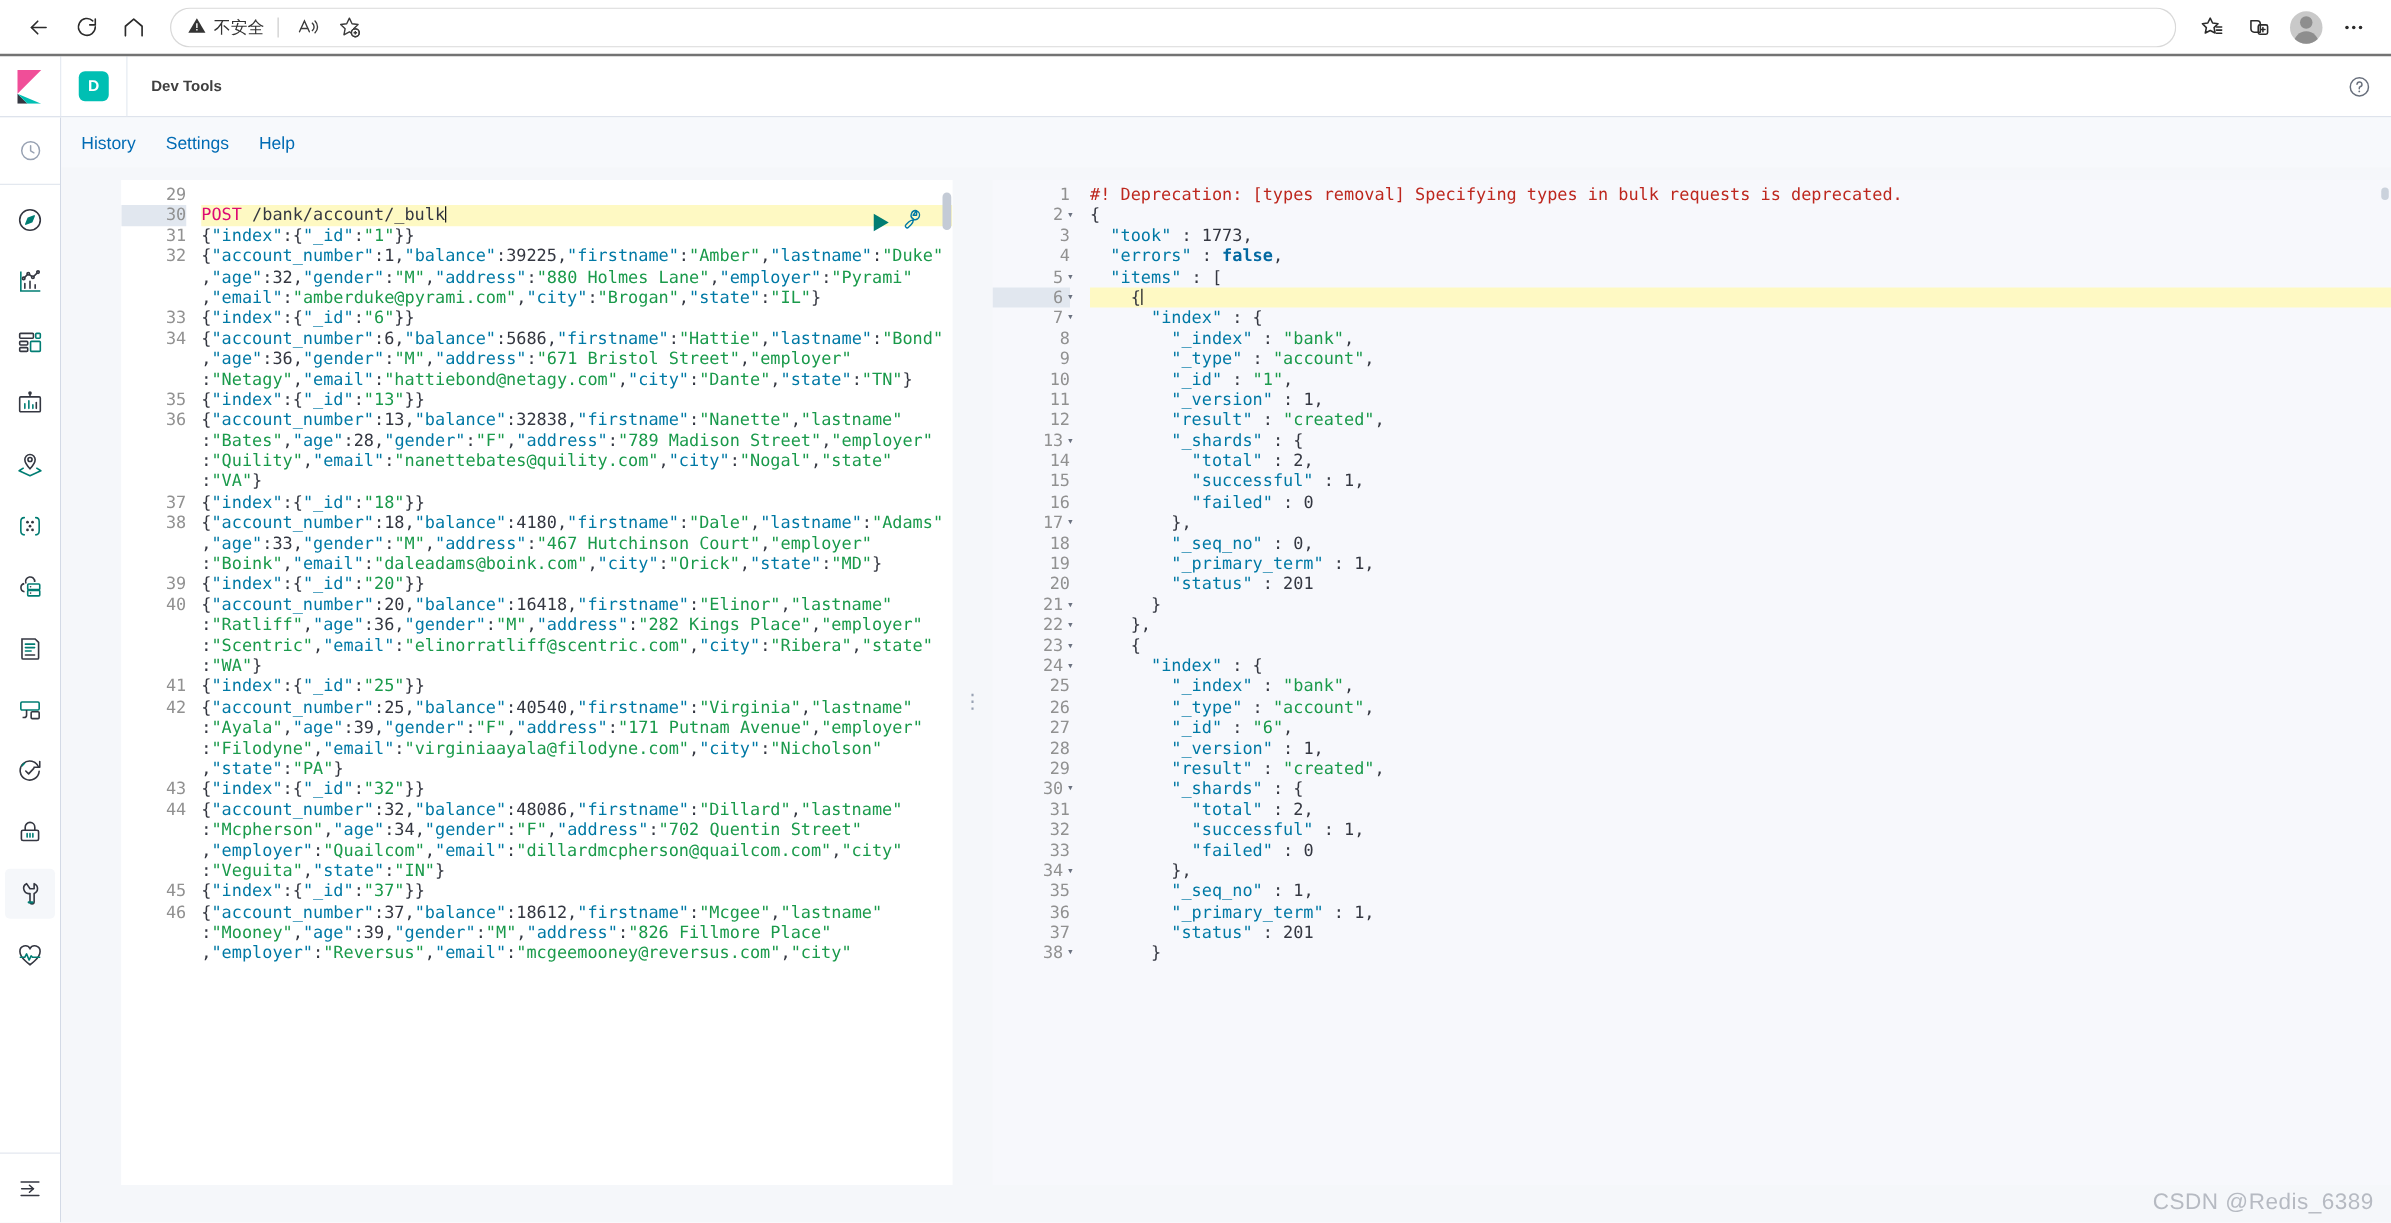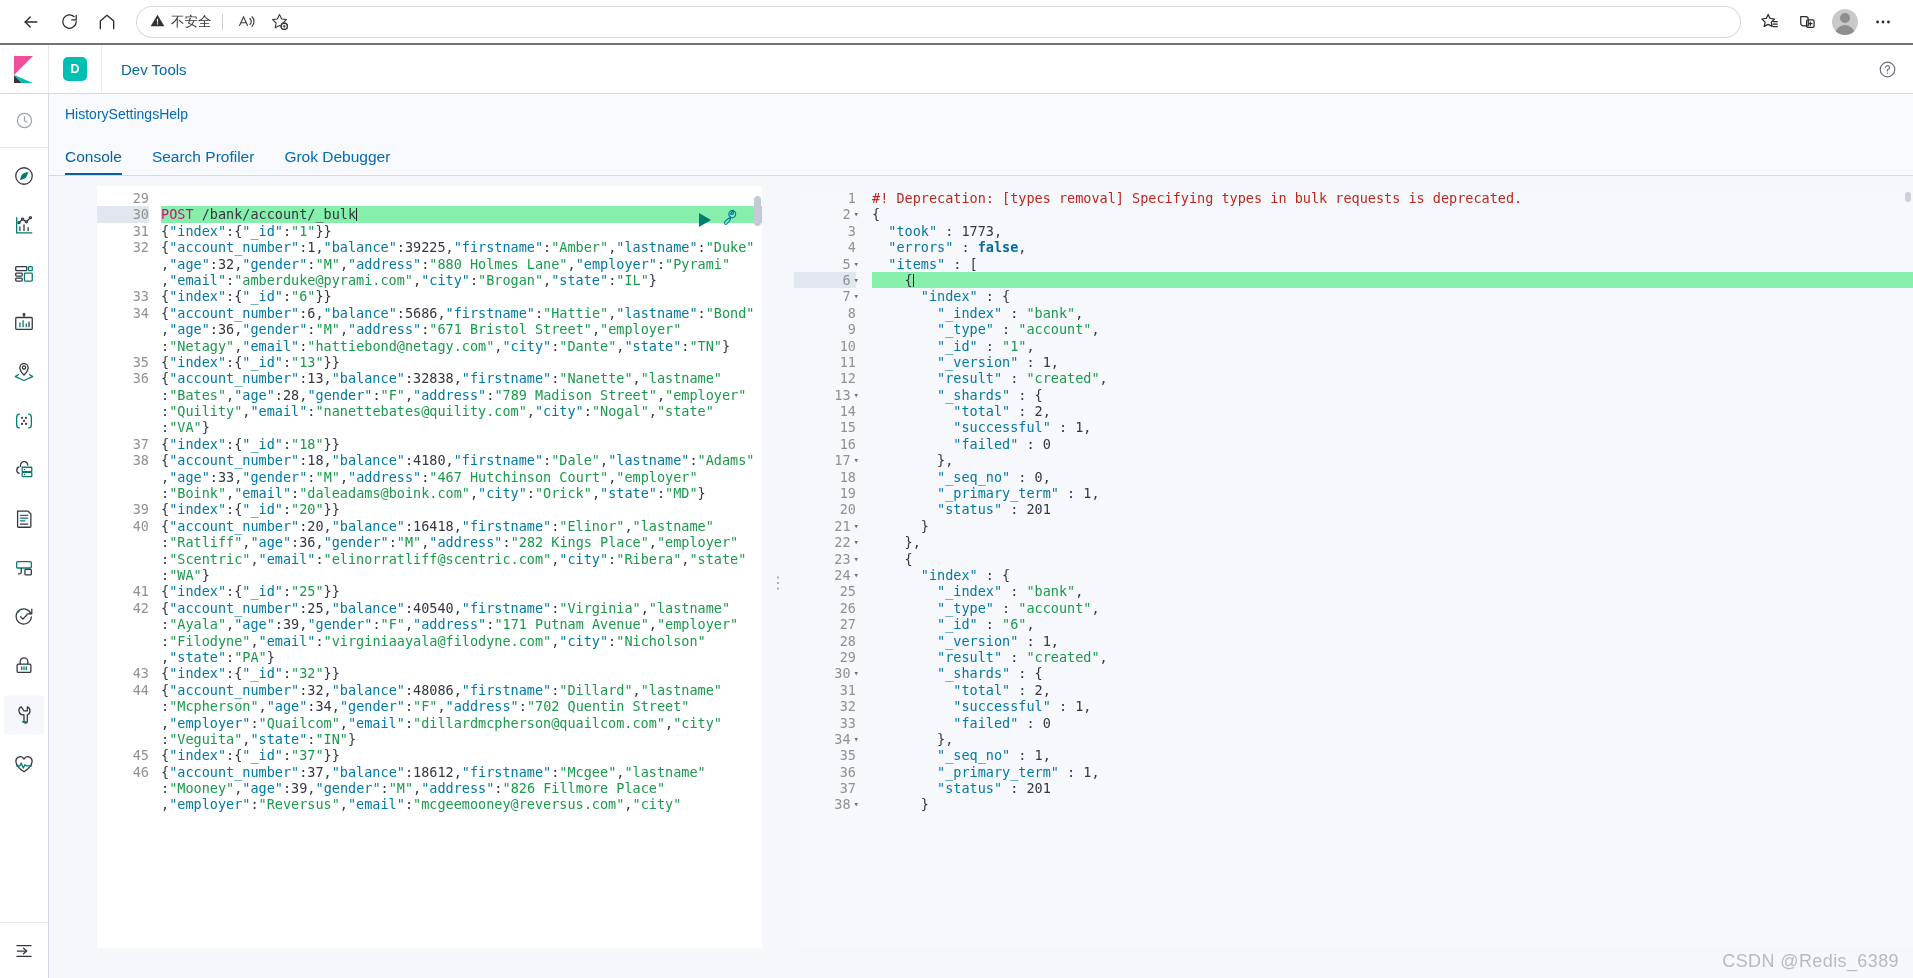--- a/index.html
+++ b/index.html
@@ -96,21 +96,21 @@
     border-right: 1px solid #e6ebf2;
   }
   .space-avatar {
     width: 24px; height: 24px; border-radius: 5px;
     background: #00bfb3; color: #fff;
     display: flex; align-items: center; justify-content: center;
     font-size: 12.5px; font-weight: 700;
   }
   .kb-title {
     display: flex; align-items: center; padding-left: 19px;
-    font-size: 15px; color: #0369a1; font-weight: 400;
+    font-size: 12px; color: #404040; font-weight: 700;
   }
   .kb-header-spacer { flex: 1 1 auto; }
   .kb-header-right { display:flex; align-items:center; padding-right: 16px; color:#69707d; }
 
   
   .kb-body { display: flex; height: calc(978px - 45px - 49px); }
 
   
   .kb-nav {
     width: 49px;
@@ -137,20 +137,21 @@
     height: 56px; border-top: 1px solid #e3e8ef;
   }
 
   
   .kb-main { flex: 1 1 auto; display: flex; flex-direction: column; min-width: 0; background:#f5f7fa; }
 
   .devtools-topnav {
     height: 40px;
     display: flex; align-items: center;
     padding: 0 0 0 16px;
+    gap: 24px;
     background: #f7f9fc;
   }
   .devtools-topnav a {
     font-size: 14px; color: #006bb4; text-decoration: none; line-height: 1;
   }
 
   .devtools-tabs {
     height: 42px;
     display: flex; align-items: flex-end;
     padding-left: 16px;
@@ -204,21 +205,21 @@
     line-height: 16.4px;
     padding-top: 4px;
     white-space: pre;
     overflow: hidden;
     position: relative;
   }
   .pane-left .code { background:#fff; padding-left: 2px; }
   .pane-right .code { background:#f7f8fc; padding-left: 6px; }
 
   .ln { display: block; height: 16.4px; }
-  .ln.hl { background: #86efac; }
+  .ln.hl { background: #fef9c3; }
   .gutter .ln { height: 16.4px; }
   .gutter .ln.hl { background: #e1e7ef; }
   .fold { color:#6b7280; font-size: 9px; position:relative; left:3px; top:-2px; }
 
   
   .t-method { color: #dd0a73; }
   .t-path   { color: #343741; }
   .t-key    { color: #0079a5; }
   .t-strg   { color: #1a9a4b; }
   .t-num    { color: #343741; }
@@ -497,25 +498,20 @@
   </div>
 
   <div class="kb-main">
 
     <div class="devtools-topnav">
       <a href="#">History</a>
       <a href="#">Settings</a>
       <a href="#">Help</a>
     </div>
 
-    <div class="devtools-tabs">
-      <div class="dtab active">Console</div>
-      <div class="dtab">Search Profiler</div>
-      <div class="dtab">Grok Debugger</div>
-    </div>
 
     <div class="editor-wrap">
 
       <div class="pane pane-left">
         <div class="gutter" id="req-gutter">
             <span class="ln">29</span>
             <span class="ln hl">30</span>
             <span class="ln">31</span>
             <span class="ln">32</span>
             <span class="ln">&nbsp;</span>

